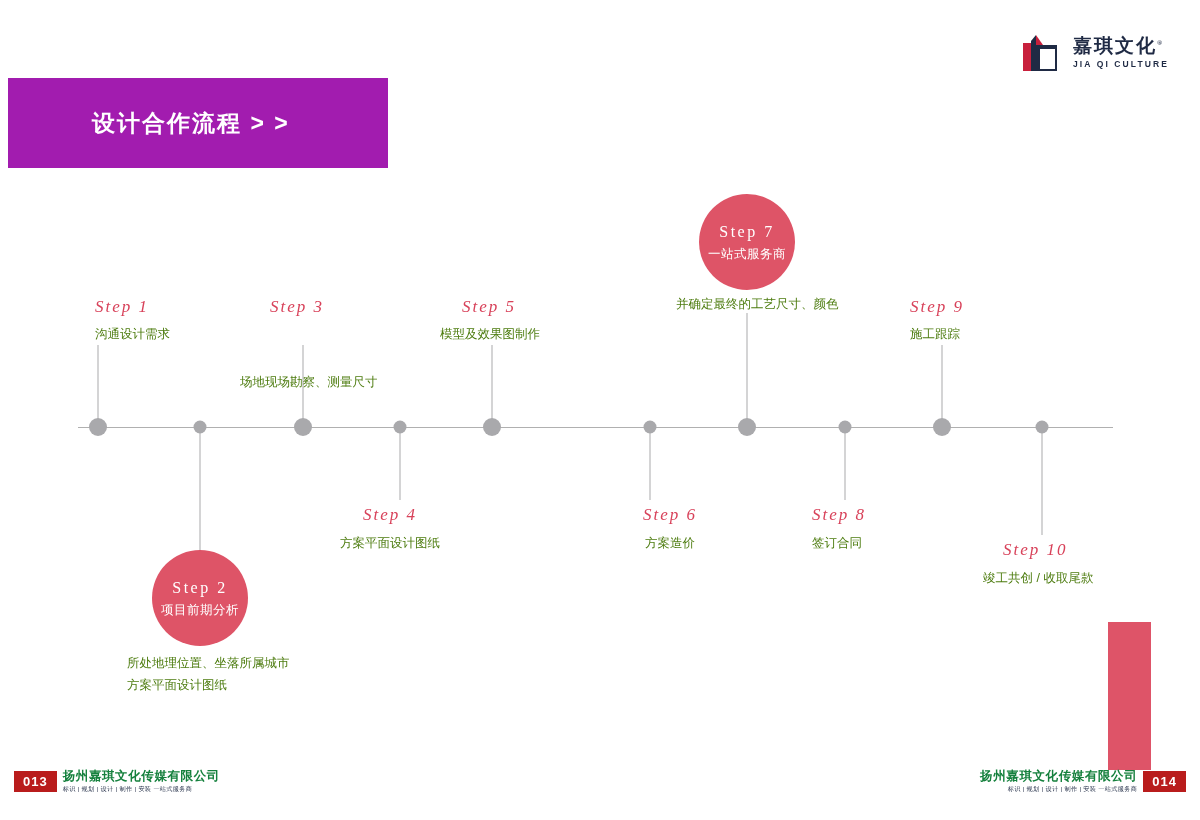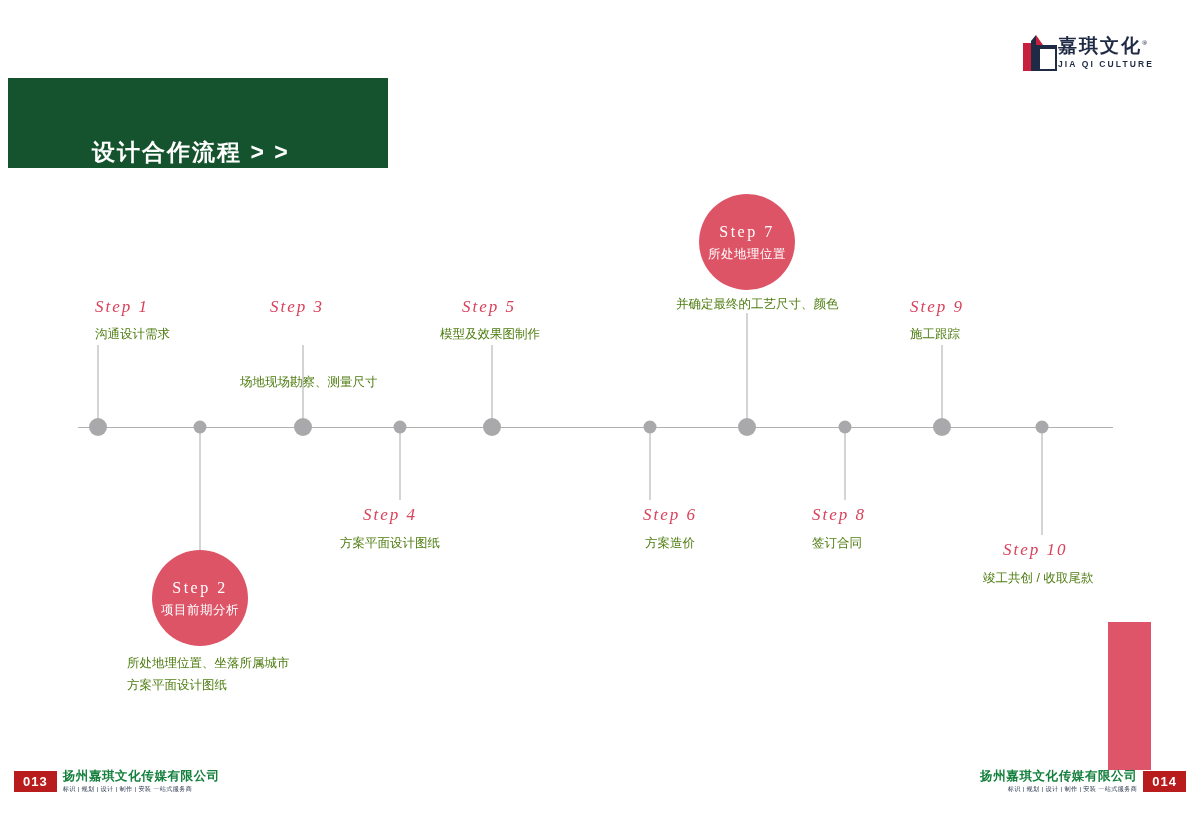--- a/index.html
+++ b/index.html
@@ -12,42 +12,42 @@
   #page {
     position: relative;
     width: 1200px; height: 820px;
     background: #ffffff;
   }
 
   
   #logo {
     position: absolute; left: 1023px; top: 30px;
     width: 150px; height: 46px;
-    display: flex; align-items: center; gap: 1px;
+    display: flex; align-items: center; gap: 16px;
   }
   #logo-mark { position: relative; width: 34px; height: 36px; flex: none; }
   #logo-text { display: flex; flex-direction: column; justify-content: center; }
   #logo-cn {
     font-family: "Liberation Serif", "DejaVu Serif", serif;
     font-size: 19px; font-weight: 700; color: #1f2a44;
     letter-spacing: 2px; line-height: 1.15;
     position: relative;
   }
   #logo-reg { font-size: 7px; vertical-align: super; color: #1f2a44; }
   #logo-en {
     font-size: 8.5px; letter-spacing: 2.1px; color: #1f2a44;
     font-weight: 700; line-height: 1.4; margin-top: 2px;
   }
 
   
   #title-banner {
     position: absolute; left: 8px; top: 78px;
     width: 380px; height: 90px;
-    background: #14532d;
-    display: flex; align-items: flex-end;
+    background: #a21caf;
+    display: flex; align-items: center;
   }
   #title-text {
     color: #ffffff; font-size: 23px; font-weight: 700;
     letter-spacing: 2px; padding-left: 84px;
   }
 
   
   #axis {
     position: absolute; left: 78px; top: 427px;
     width: 1035px; height: 1px; background: #b0b0b0;
@@ -169,21 +169,21 @@
       <div class="step-label" style="left: 462px; top: 297px;">Step 5</div>
       <div class="step-desc" style="left: 440px; top: 325px;">模型及效果图制作</div>
       <div class="dot" style="left: 650px; top: 427px; width: 13px; height: 13px;"></div>
       <div class="stem" style="left: 650px; top: 427px; height: 73px;"></div>
       <div class="step-label" style="left: 643px; top: 505px;">Step 6</div>
       <div class="step-desc" style="left: 645px; top: 534px;">方案造价</div>
       <div class="dot" style="left: 747px; top: 427px; width: 18px; height: 18px;"></div>
       <div class="stem" style="left: 747px; top: 313px; height: 114px;"></div>
       <div class="circle" style="width: 96px; height: 96px; left: 699px; top: 194px;">
         <div class="c-step">Step 7</div>
-        <div class="c-desc">所处地理位置</div>
+        <div class="c-desc">一站式服务商</div>
       </div>
       <div class="step-desc" style="left: 676px; top: 294px; line-height: 1.75;">
         <div>并确定最终的工艺尺寸、颜色</div>
       </div>
       <div class="dot" style="left: 845px; top: 427px; width: 13px; height: 13px;"></div>
       <div class="stem" style="left: 845px; top: 427px; height: 73px;"></div>
       <div class="step-label" style="left: 812px; top: 505px;">Step 8</div>
       <div class="step-desc" style="left: 812px; top: 534px;">签订合同</div>
       <div class="dot" style="left: 942px; top: 427px; width: 18px; height: 18px;"></div>
       <div class="stem" style="left: 942px; top: 345px; height: 82px;"></div>

